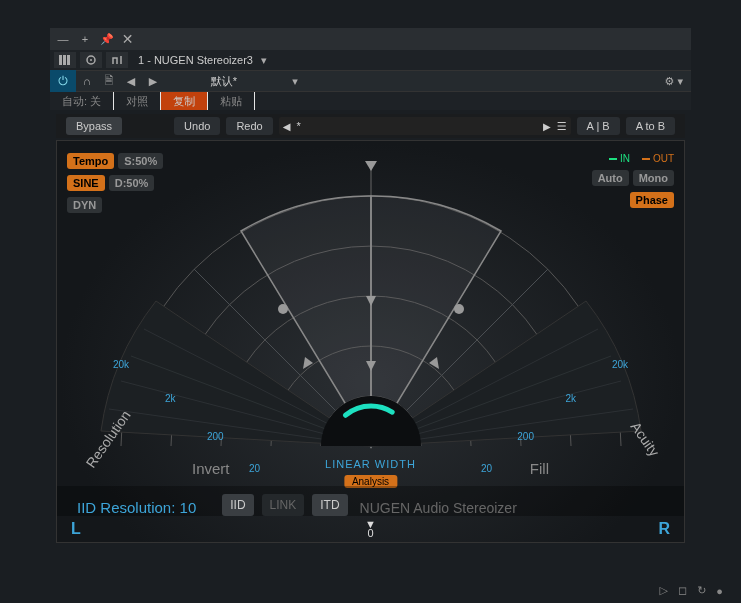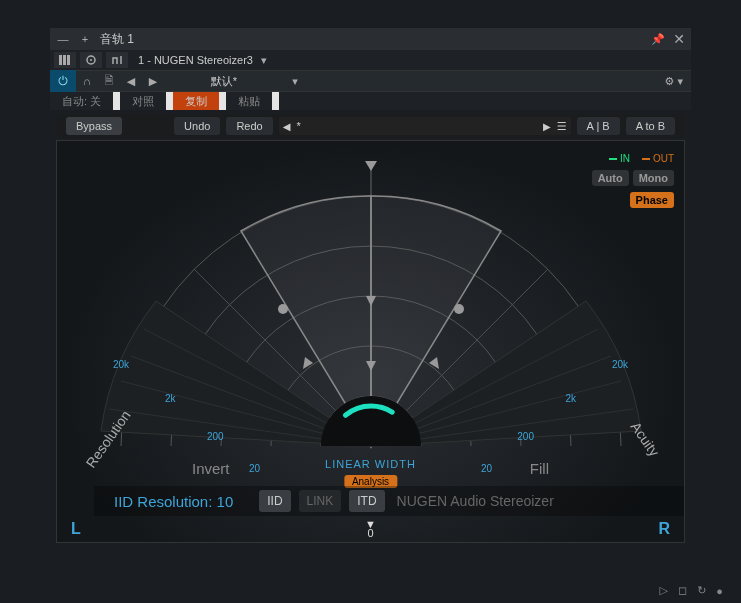--- a/index.html
+++ b/index.html
@@ -22,21 +22,21 @@
 .toolbar2 .chev { color: #aaa; margin-left: 4px; }
 
 .toolbar3 { position: absolute; top: 70px; left: 50px; right: 50px; height: 22px; background: #252a2e; display: flex; align-items: center; border-top: 1px solid #333; border-bottom: 1px solid #333; }
 .toolbar3 .power { width: 26px; height: 22px; background: #0a4a6a; color: #8de; display: flex; align-items: center; justify-content: center; font-size: 12px; }
 .toolbar3 .icon { width: 22px; color: #aaa; text-align: center; }
 .toolbar3 .preset { flex: 0 0 120px; text-align: center; color: #ccc; }
 .toolbar3 .spacer { flex: 1; }
 .toolbar3 .gear { width: 30px; color: #aaa; text-align: right; padding-right: 8px; }
 
 .tabs { position: absolute; top: 92px; left: 50px; right: 50px; height: 18px; background: #1e2226; display: flex; }
-.tabs .tab { padding: 2px 12px; color: #888; font-size: 11px; border-right: 7px solid #e5e5e5; }
+.tabs .tab { padding: 2px 12px; color: #888; font-size: 11px; border-right: 1px solid #e5e5e5; }
 .tabs .tab.active { background: #c2410c; color: #ccc; }
 
 .plugin-bar { position: absolute; top: 114px; left: 56px; right: 56px; height: 24px; background: #1a1c1e; display: flex; align-items: center; gap: 6px; padding: 0 10px; }
 .plugin-bar .btn { background: #2a2e32; padding: 3px 10px; border-radius: 3px; color: #ccc; font-size: 11px; cursor: pointer; }
 .plugin-bar .btn.bypass { background: #3a3e42; }
 .plugin-bar .presetbar { flex: 1; background: #222; height: 18px; border-radius: 2px; display: flex; align-items: center; padding: 0 4px; gap: 6px; }
 .plugin-bar .tri { color: #ccc; font-size: 10px; }
 .plugin-bar .star { color: #ccc; font-size: 11px; }
 .plugin-bar .list-icon { margin-left: auto; color: #ccc; }
 
@@ -62,21 +62,21 @@
 
 .freq-labels-left { position: absolute; font-size: 10px; color: #3da5d9; }
 .freq-labels-right { position: absolute; font-size: 10px; color: #3da5d9; }
 
 .side-label { position: absolute; font-size: 15px; color: #888; }
 .side-label.invert { bottom: 65px; left: 135px; }
 .side-label.fill { bottom: 65px; right: 135px; }
 .side-label.resolution { bottom: 95px; left: 18px; transform: rotate(-55deg); color:#aaa; font-size:14px;}
 .side-label.acuity { bottom: 95px; right: 20px; transform: rotate(55deg); color:#aaa; font-size:14px;}
 
-.info-bar { position: absolute; bottom: 26px; left: 0; right: 0; height: 30px; background: rgba(0,0,0,0.3); display: flex; align-items: center; padding: 0 20px; gap: 8px; margin-left: 37px; }
+.info-bar { position: absolute; bottom: 26px; left: 0; right: 0; height: 30px; background: rgba(0,0,0,0.3); display: flex; align-items: flex-end; padding: 0 20px; gap: 8px; }
 .info-bar .label { color: #3da5d9; font-size: 15px; }
 .info-bar .mode-btn { background: #3a3e42; padding: 4px 8px; border-radius: 3px; font-size: 12px; color: #ccc; }
 .info-bar .mode-btn.dim { background: #24282b; color: #666; }
 .info-bar .brand { color: #666; font-size: 14px; margin-left: 4px; }
 
 .lr-bar { position: absolute; bottom: 0; left: 0; right: 0; height: 26px; display: flex; align-items: center; padding: 0 14px; }
 .lr-bar .L { color: #3da5d9; font-size: 16px; font-weight: bold; }
 .lr-bar .R { color: #3da5d9; font-size: 16px; font-weight: bold; margin-left: auto; }
 .lr-bar .center-marker { position: absolute; left: 50%; transform: translateX(-50%); color: #ddd; font-size: 11px; display:flex; flex-direction:column; align-items:center; line-height:9px;}
 
@@ -87,21 +87,20 @@
 </style>
 </head>
 <body>
 
 <div class="app">
 
 
   <div class="track-header">
     <span class="icon-btn">—</span>
     <span class="icon-btn">+</span>
-    <span class="title">音轨 1</span>
     <span class="pin">📌</span>
     <span class="close">✕</span>
   </div>
 
   <div class="toolbar2">
     <div class="btn">
         <svg width="12" height="10">
           <rect x="0" y="0" width="3" height="10" fill="#aaa"></rect>
           <rect x="4" y="0" width="3" height="10" fill="#aaa"></rect>
           <rect x="8" y="0" width="3" height="10" fill="#aaa"></rect>
@@ -151,20 +150,33 @@
       <span class="star">*</span>
       <span class="tri list-icon">▶</span>
       <span style="color:#ccc">☰</span>
     </div>
     <div class="btn">A | B</div>
     <div class="btn">A to B</div>
   </div>
 
   <div class="plugin-body">
 
+    <div class="left-params">
+      <div class="param-row">
+        <span class="tag orange">Tempo</span>
+        <span class="tag dark">S:50%</span>
+      </div>
+      <div class="param-row">
+        <span class="tag orange">SINE</span>
+        <span class="tag dark">D:50%</span>
+      </div>
+      <div class="param-row">
+        <span class="tag dark">DYN</span>
+      </div>
+    </div>
 
     <div class="right-params">
       <div class="led-row">
         <div class="led in">
             <span class="dash"></span>
             <span>IN</span>
           </div>
         <div class="led out">
             <span class="dash"></span>
             <span>OUT</span>

